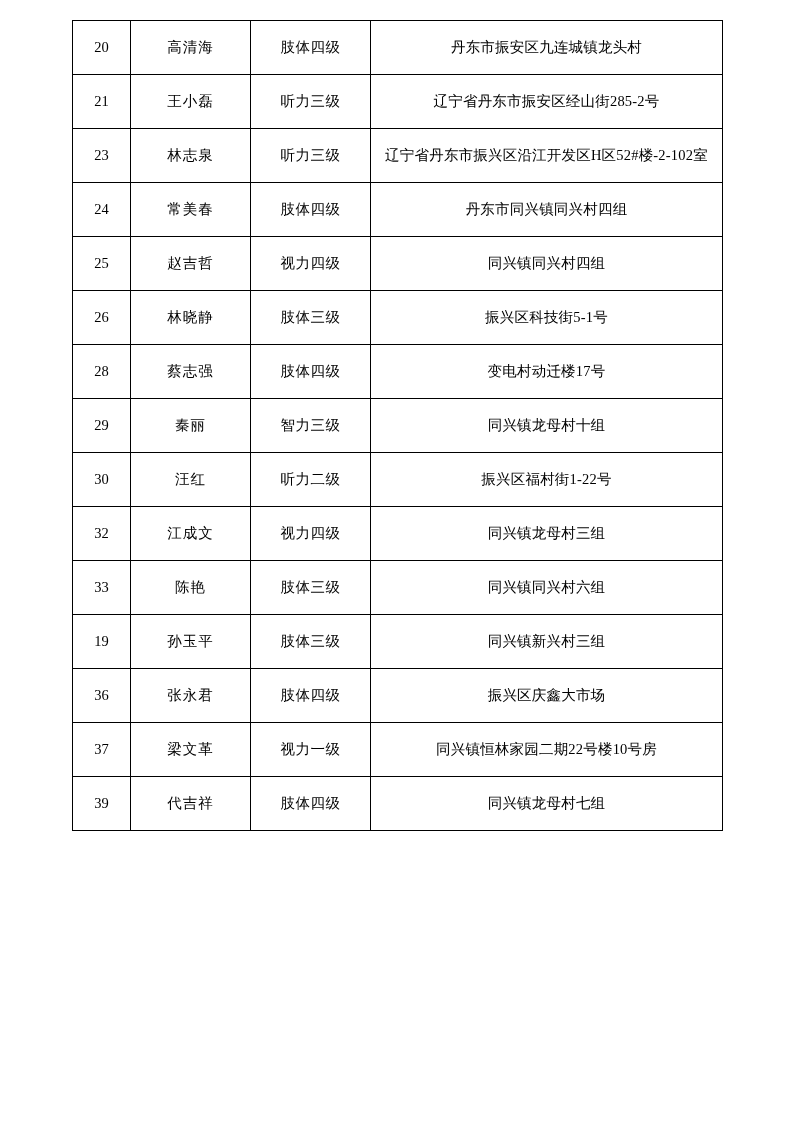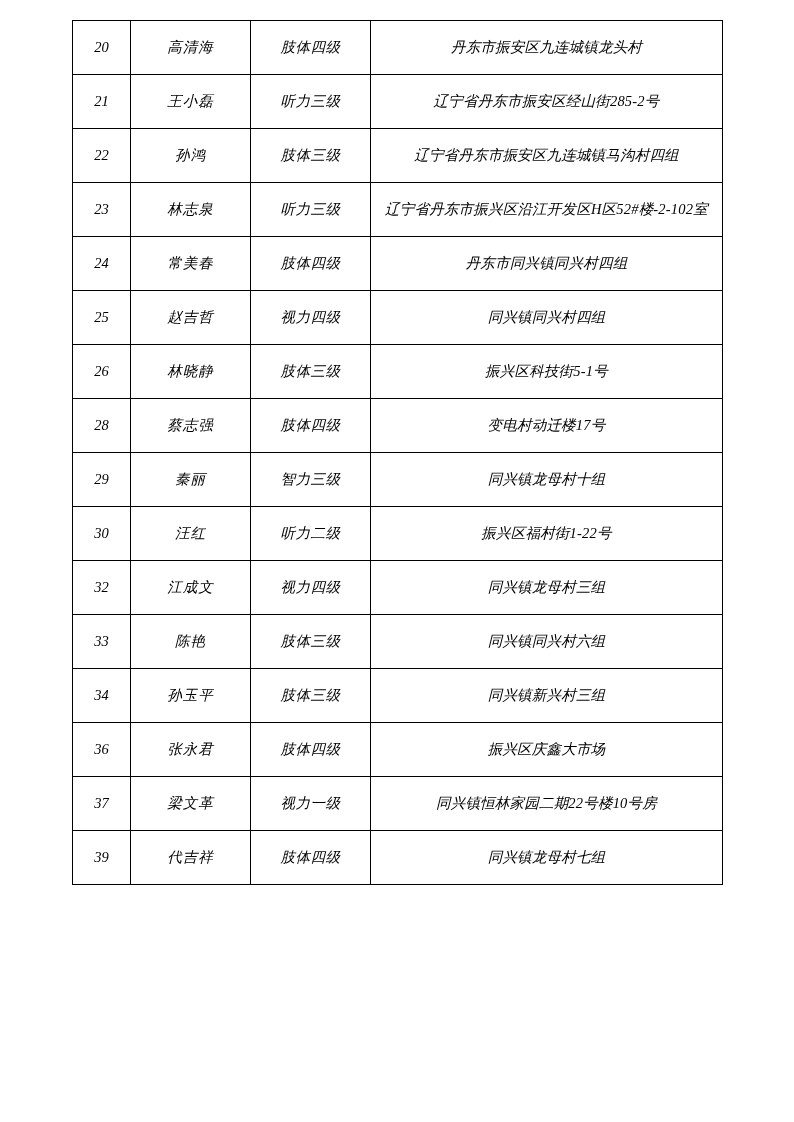--- a/index.html
+++ b/index.html
@@ -17,21 +17,20 @@
     position: relative;
     width: 794px;
     height: 1122px;
     box-sizing: border-box;
     padding: 20px 72px 0 72px;
   }
   table.roster {
     border-collapse: collapse;
     width: 650px;
     table-layout: fixed;
-    font-style: italic;
   }
   table.roster td {
     border: 1px solid #000000;
     height: 53px;
     text-align: center;
     vertical-align: middle;
     font-size: 14.5px;
     font-family: "Liberation Serif", "DejaVu Serif", serif;
     padding: 0 2px;
     line-height: 1.2;
@@ -71,26 +70,20 @@
           <td class="idx">20</td>
           <td class="name">高清海</td>
           <td class="cat">肢体四级</td>
           <td class="addr">丹东市振安区九连城镇龙头村</td>
         </tr>
         <tr>
           <td class="idx">21</td>
           <td class="name">王小磊</td>
           <td class="cat">听力三级</td>
           <td class="addr">辽宁省丹东市振安区经山街285-2号</td>
-        </tr>
-        <tr>
-          <td class="idx">22</td>
-          <td class="name">孙鸿</td>
-          <td class="cat">肢体三级</td>
-          <td class="addr">辽宁省丹东市振安区九连城镇马沟村四组</td>
         </tr>
         <tr>
           <td class="idx">23</td>
           <td class="name">林志泉</td>
           <td class="cat">听力三级</td>
           <td class="addr">辽宁省丹东市振兴区沿江开发区H区52#楼-2-102室</td>
         </tr>
         <tr>
           <td class="idx">24</td>
           <td class="name">常美春</td>
@@ -133,21 +126,21 @@
           <td class="cat">视力四级</td>
           <td class="addr">同兴镇龙母村三组</td>
         </tr>
         <tr>
           <td class="idx">33</td>
           <td class="name">陈艳</td>
           <td class="cat">肢体三级</td>
           <td class="addr">同兴镇同兴村六组</td>
         </tr>
         <tr>
-          <td class="idx">34</td>
+          <td class="idx">19</td>
           <td class="name">孙玉平</td>
           <td class="cat">肢体三级</td>
           <td class="addr">同兴镇新兴村三组</td>
         </tr>
         <tr>
           <td class="idx">36</td>
           <td class="name">张永君</td>
           <td class="cat">肢体四级</td>
           <td class="addr">振兴区庆鑫大市场</td>
         </tr>

